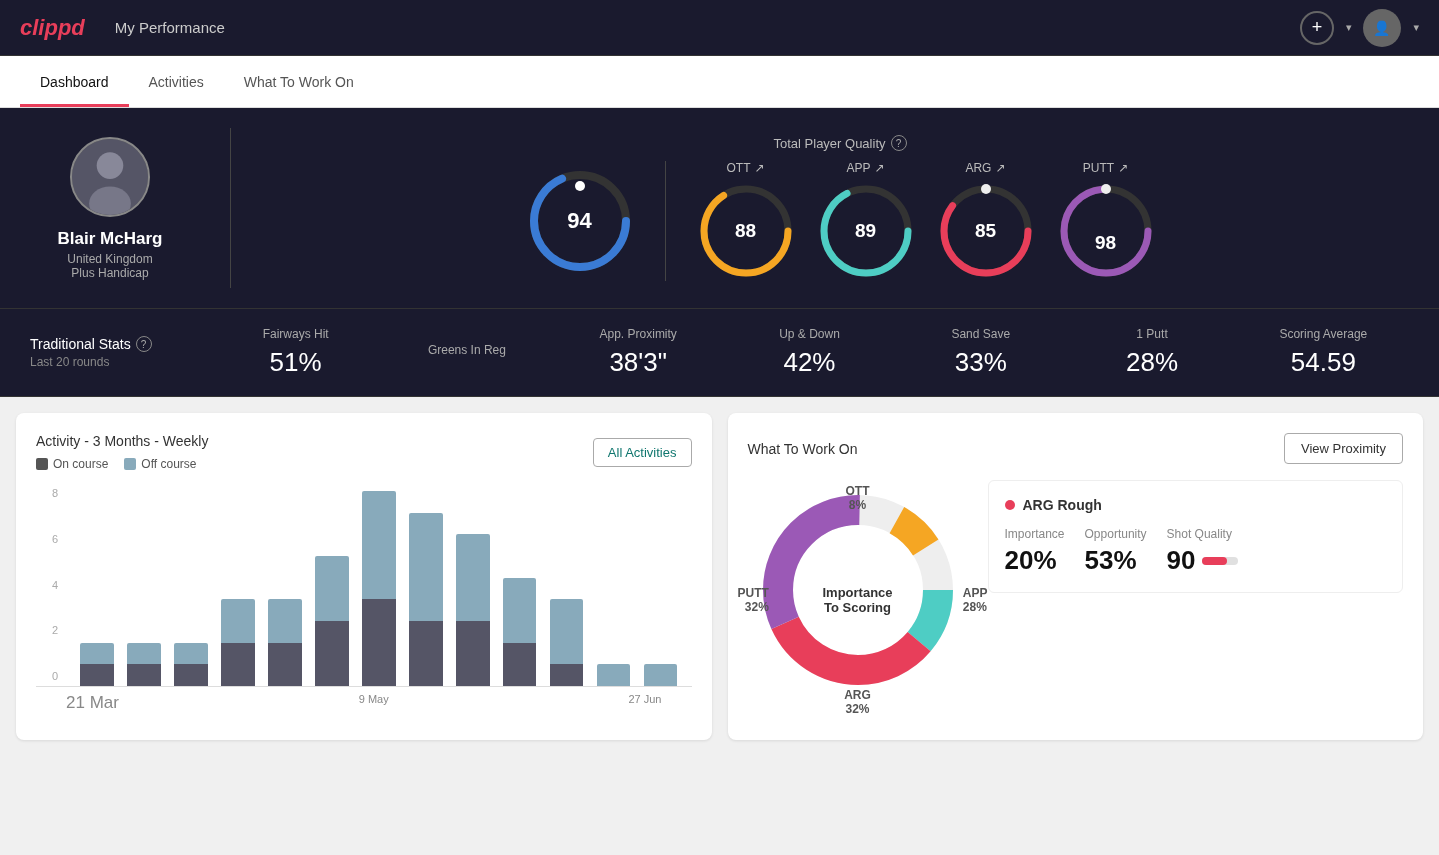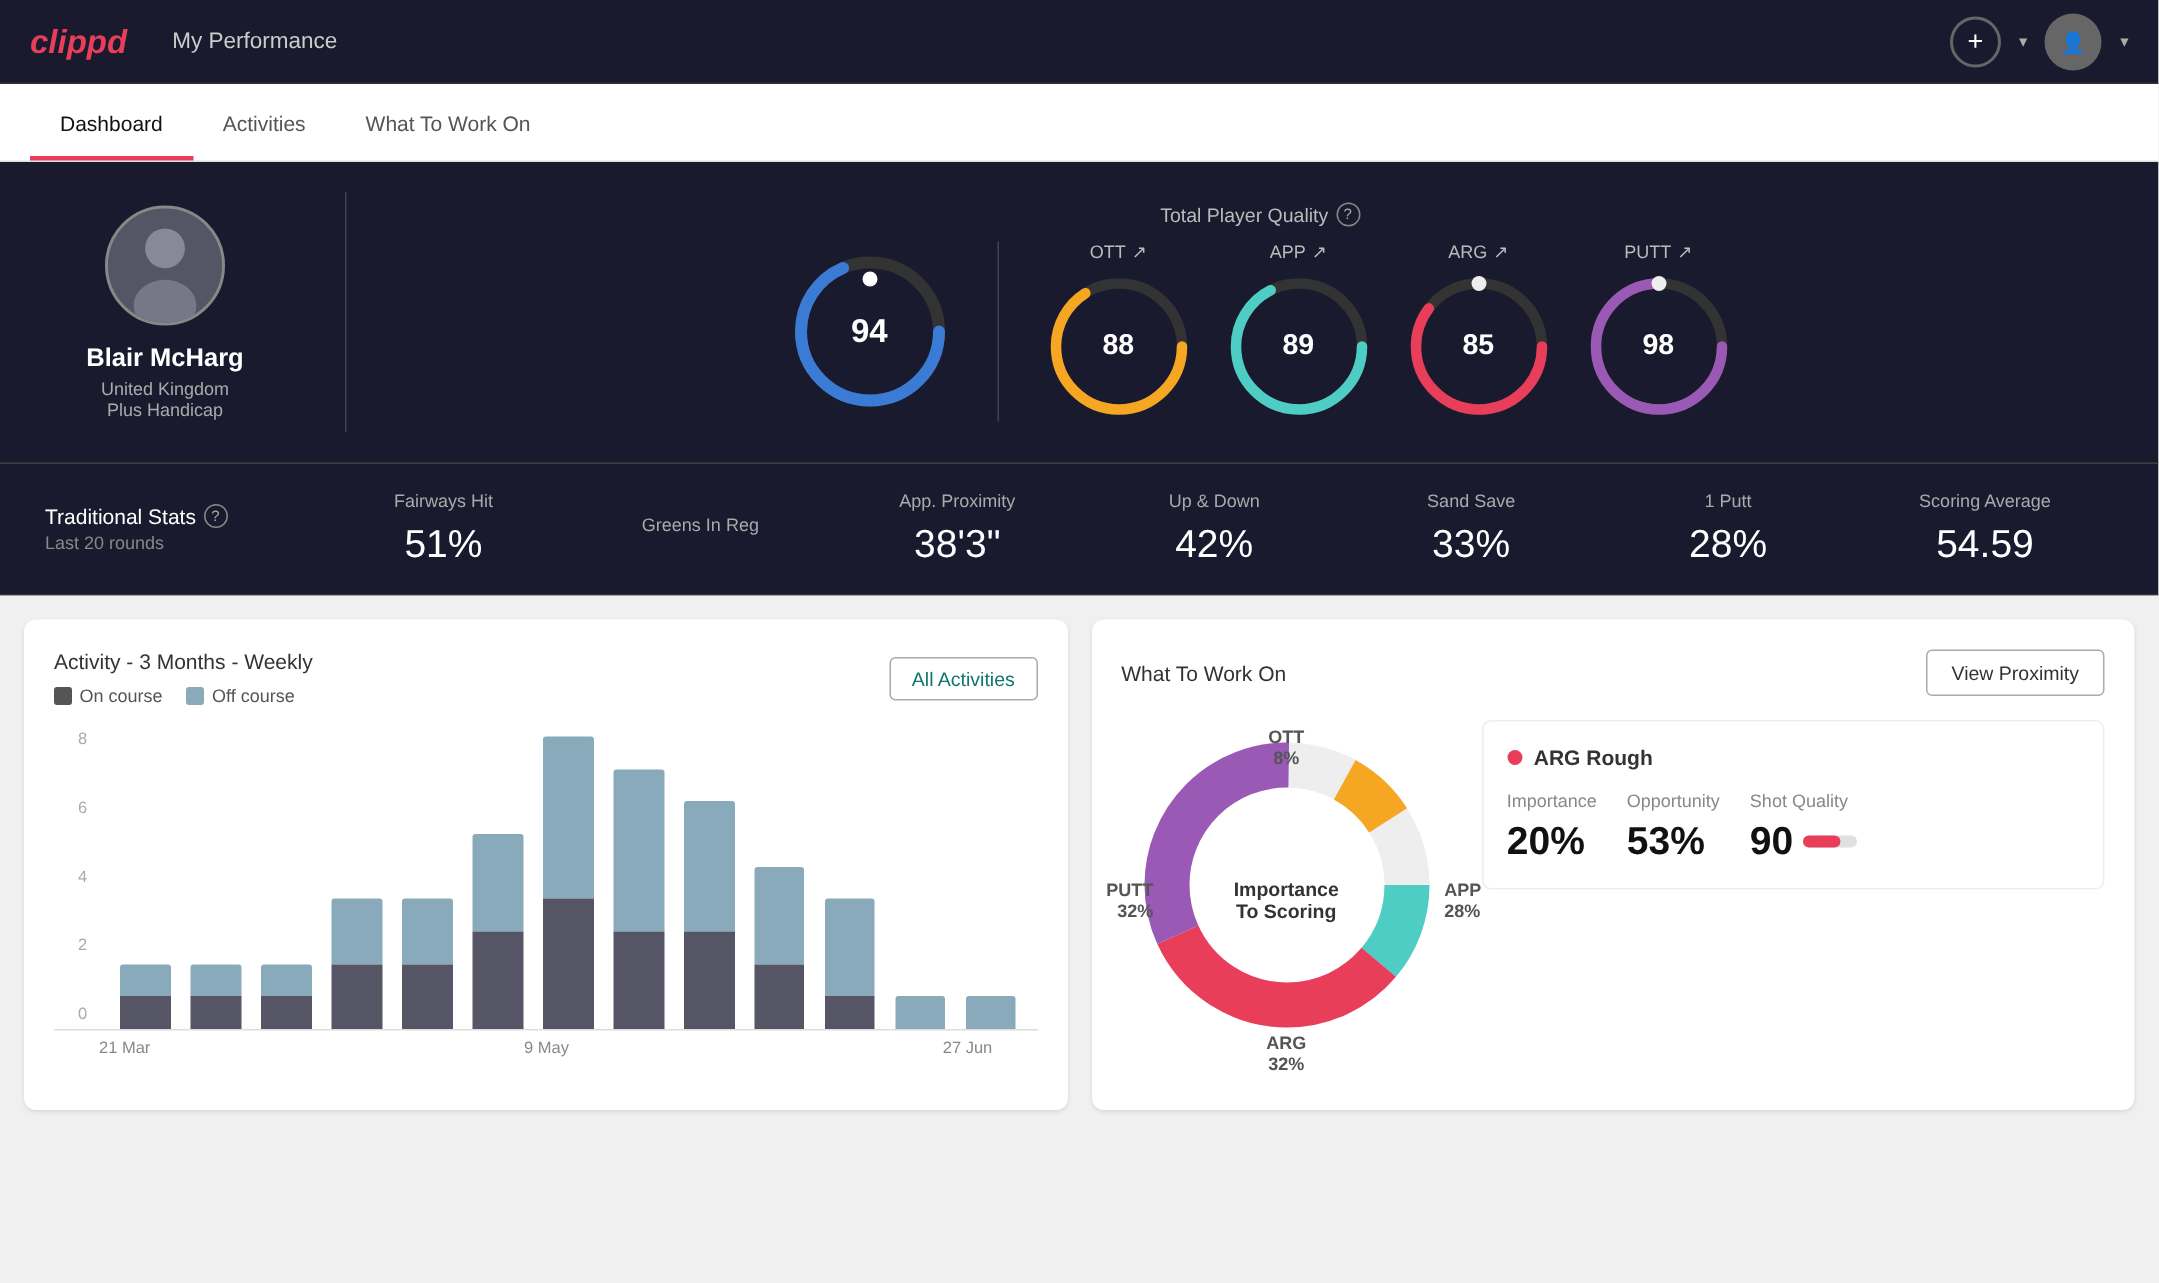--- a/index.html
+++ b/index.html
@@ -247,21 +247,21 @@
         <div class="ring-label">
           <span>PUTT</span>
           <span>↗</span>
         </div>
         <div style="position:relative; width:100px; height:100px;">
           <svg width="100" height="100" viewBox="0 0 100 100">
             <circle cx="50" cy="50" r="42" fill="none" stroke="#333" stroke-width="7"></circle>
             <circle cx="50" cy="50" r="42" fill="none" stroke="#9b59b6" stroke-width="7" stroke-dasharray="260 264" stroke-dashoffset="66" stroke-linecap="round"></circle>
             <circle cx="50" cy="8" r="5" fill="#eee"></circle>
           </svg>
-          <div class="ring-value" style="font-size:19px;">98</div>
+          <div class="ring-value" style="font-size:19px;margin-top:12px;">98</div>
         </div>
       </div>
     </div>
   </div>
 </div>
 
 <div class="traditional-stats">
   <div class="trad-label">
     <div class="trad-label-title">
       <span>Traditional Stats</span>
@@ -375,21 +375,21 @@
             </div>
             <div style="display: flex; flex-direction: column; align-items: center; justify-content: flex-end; flex: 1 1 0%; height: 100%; gap: 0px;">
               <div style="width: 80%; background: rgb(136, 170, 187); height: 21.6667px; border-radius: 2px 2px 0px 0px;"></div>
             </div>
             <div style="display: flex; flex-direction: column; align-items: center; justify-content: flex-end; flex: 1 1 0%; height: 100%; gap: 0px;">
               <div style="width: 80%; background: rgb(136, 170, 187); height: 21.6667px; border-radius: 2px 2px 0px 0px;"></div>
             </div>
           </div>
       </div>
       <div style="display:flex;justify-content:space-between;padding:6px 30px 0;">
-        <span style="font-size:11px;color:#888;">21 Mar</span>
+        <span style="font-size:17px;color:#888;">21 Mar</span>
         <span style="font-size:11px;color:#888;">9 May</span>
         <span style="font-size:11px;color:#888;">27 Jun</span>
       </div>
     </div>
   </div>
 
   <div class="panel">
     <div class="panel-header">
       <span class="panel-title">What To Work On</span>
       <button class="view-dashboard-btn">View Proximity</button>

